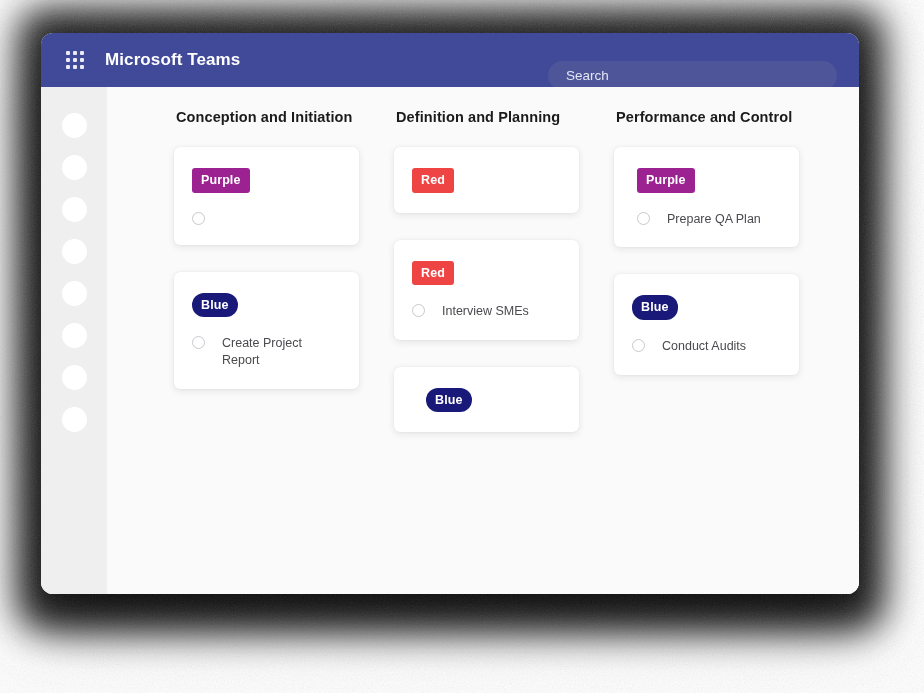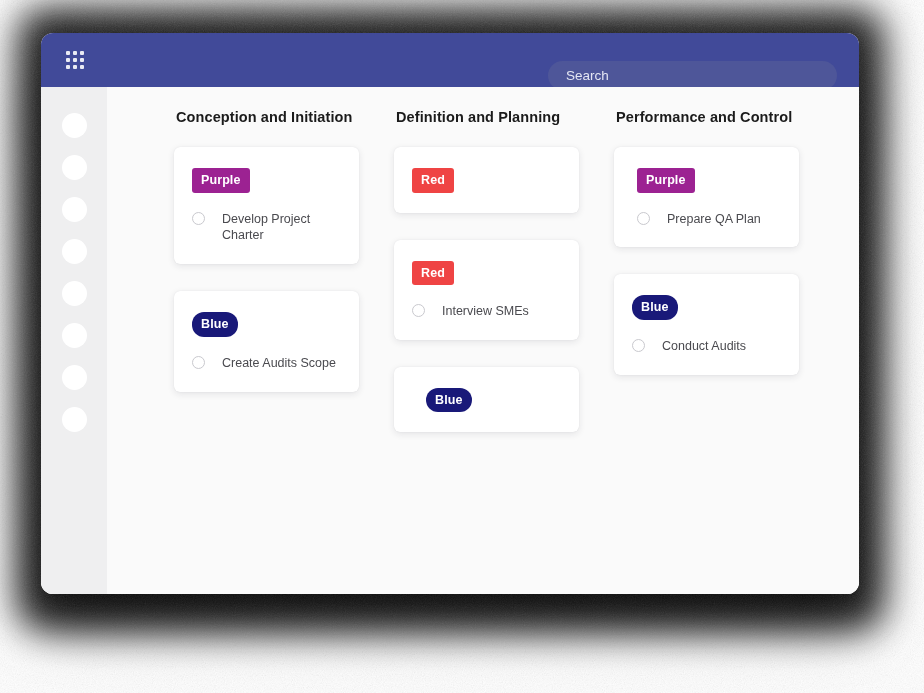--- a/index.html
+++ b/index.html
@@ -239,20 +239,21 @@
       <i></i>
       <i></i>
       <i></i>
       <i></i>
       <i></i>
       <i></i>
       <i></i>
       <i></i>
     </div>
 
+    <div class="app-title">Microsoft Teams</div>
 
     <div class="search-wrap">
       <input class="search-input" type="text" placeholder="Search" style="">
     </div>
   </div>
 
   <div class="content">
 
     <div class="rail">
       <div class="rail-dot"></div>
@@ -268,29 +269,28 @@
     <div class="board">
       <div class="columns">
 
         <div class="column col-1">
           <div class="col-title">Conception and Initiation</div>
 
           <div class="card card-c1 indent-1">
             <span class="badge purple">Purple</span>
             <div class="task-row">
               <span class="task-check"></span>
-              <span class="task-label">Develop Project Charter</span>
             </div>
           </div>
 
           <div class="card card-c1 indent-1">
             <span class="badge blue">Blue</span>
             <div class="task-row">
               <span class="task-check"></span>
-              <span class="task-label">Create Audits Scope</span>
+              <span class="task-label">Create Project Report</span>
             </div>
           </div>
         </div>
 
         <div class="column col-2">
           <div class="col-title">Definition and Planning</div>
 
           <div class="card card-c2 indent-1">
             <span class="badge red">Red</span>
           </div>

